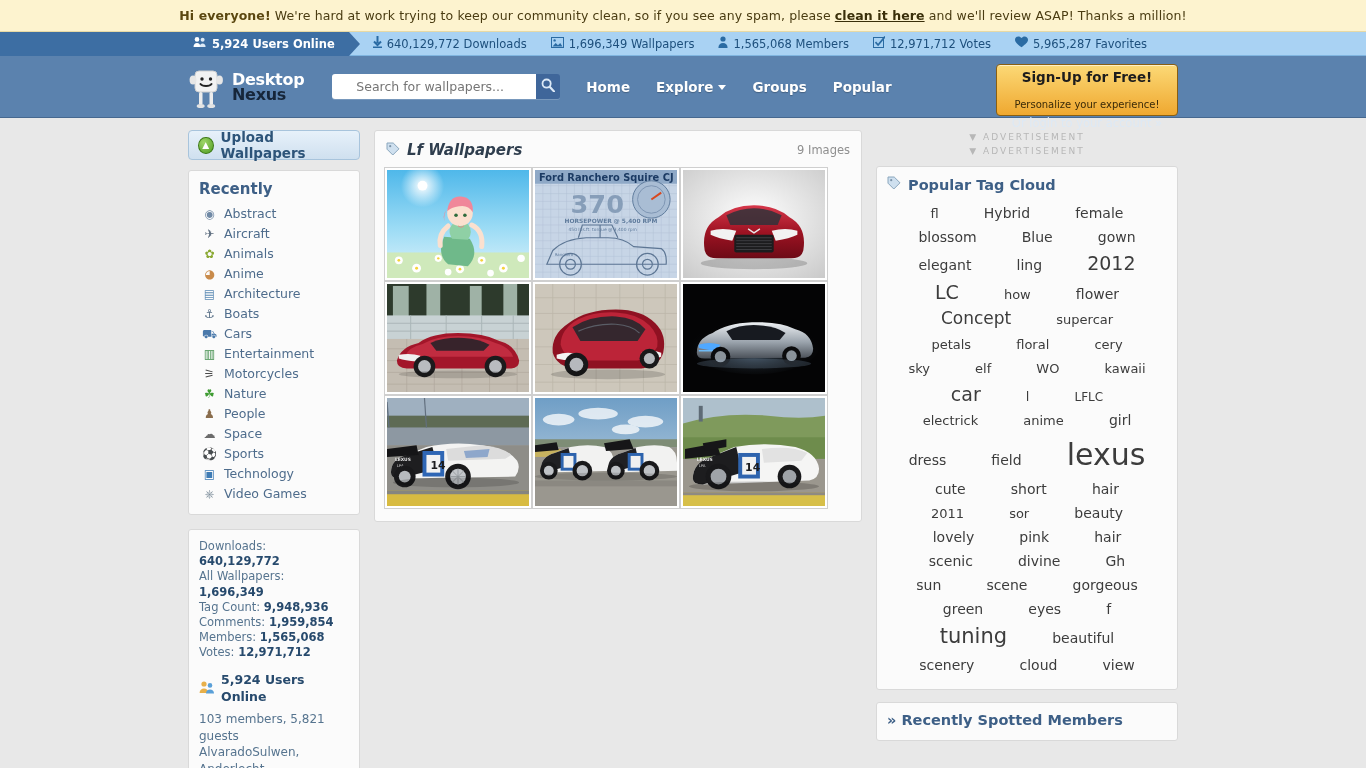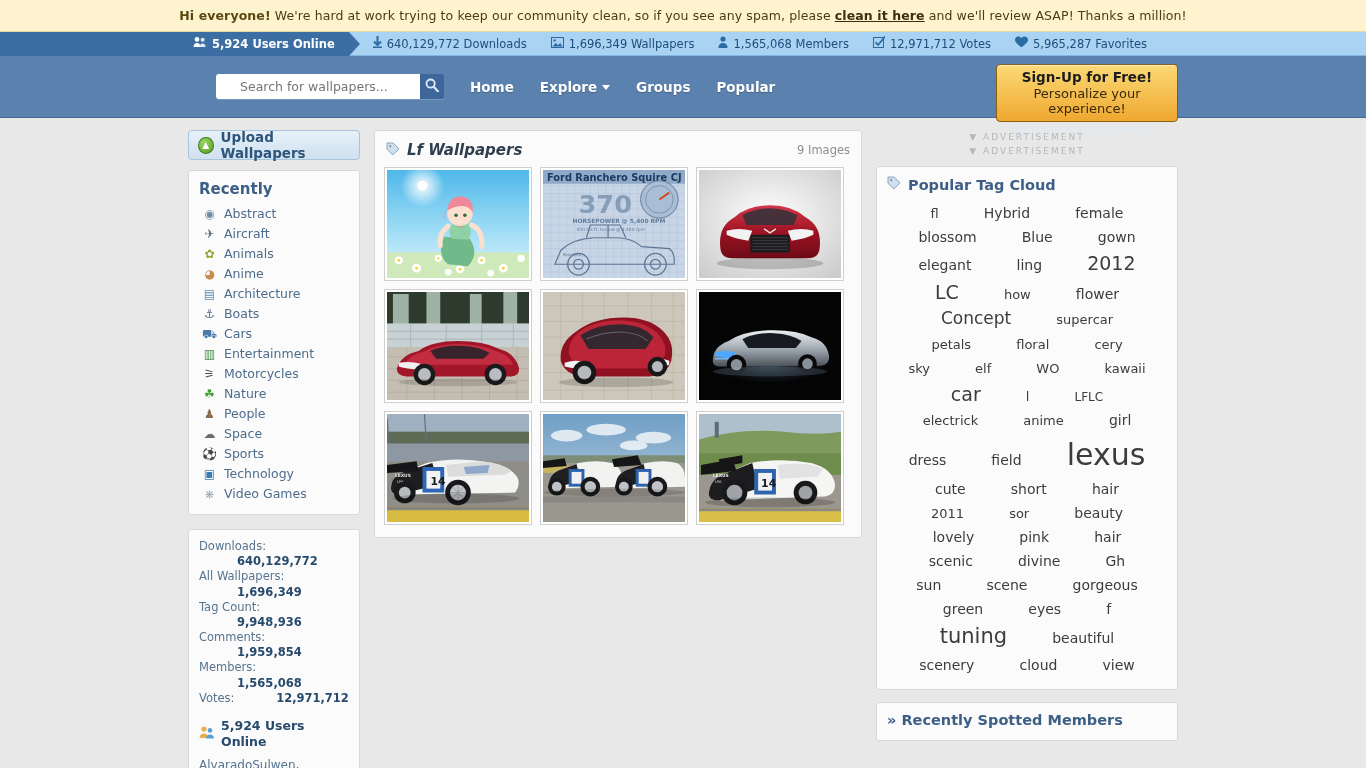--- a/index.html
+++ b/index.html
@@ -132,21 +132,21 @@
   }
   .signupbtn {
     background: linear-gradient(#fcd976, #efa830);
     border: 1px solid #8a5f12;
     border-radius: 4px;
     padding: 4px 0 5px;
     cursor: pointer;
     box-shadow: inset 0 1px 0 rgba(255,255,255,.6);
   }
   .signupbtn .l1 { font-weight: bold; font-size: 13.5px; color: #1d1d1d; }
-  .signupbtn .l2 { font-size: 13px; color: #3a2a08; margin-top: 1px; }
+  .signupbtn .l2 { font-size: 10px; color: #3a2a08; margin-top: 14px; }
   .loginlink {
     font-size: 11.5px; color: #dde9f5;
     text-decoration: none; display: block;
   }
 
   
   .page {
     width: 990px; margin: 0 auto;
     padding-top: 12px;
     display: flex; gap: 14px;
@@ -191,21 +191,21 @@
   .gal-list li {
     display: flex; align-items: center; gap: 7px;
     padding: 2px 0 3px 3px;
     font-size: 12.5px;
     color: #4e6c8c;
     cursor: pointer;
   }
   .gal-list li .gi { width: 15px; text-align: center; font-size: 12px; line-height: 1; }
 
   .statspanel { margin-top: 14px; font-size: 11.5px; color: #56748f; line-height: 1.32; }
-  .statspanel .row b { color: #274a6d; margin-left: 38px; }
+  .statspanel .row b { color: #274a6d; }
   .online-head {
     margin-top: 12px; display: flex; align-items: center; gap: 6px;
     color: #274a6d; font-weight: bold; font-size: 12.5px;
   }
   .online-body { margin-top: 6px; color: #56748f; font-size: 12px; line-height: 1.38; }
 
   
   .centercol { width: 488px; flex: none; }
   .gallery-panel {
     background: #fbfbfb;
@@ -220,21 +220,20 @@
   .gal-head .tagico { margin-right: 7px; font-size: 13px; color: #8aa6bd; }
   .gal-head h2 {
     margin: 0; font-size: 15px; color: #2f3e4e; font-weight: bold; font-style: italic;
   }
   .gal-head .count {
     margin-left: auto; font-size: 11.5px; color: #8f8f8f;
   }
   .thumbgrid {
     display: grid;
     grid-template-columns: repeat(3, 148px);
-    gap: 8px;
     justify-content: start;
   }
   .thumb {
     width: 148px; height: 114px;
     border: 1px solid #cfcfcf;
     background: #fff;
     padding: 2px;
     cursor: pointer;
     overflow: hidden;
   }
@@ -332,20 +331,40 @@
       <svg width="13" height="12" viewBox="0 0 13 12">
           <path d="M6.5 11.3C2.4 8.2 0 6.3 0 3.8 0 1.8 1.5.4 3.4.4c1.2 0 2.3.6 3.1 1.6C7.3 1 8.4.4 9.6.4 11.5.4 13 1.8 13 3.8c0 2.5-2.4 4.4-6.5 7.5z" fill="#2a6ba3"></path>
         </svg>
     </span>
     <span>5,965,287 Favorites</span>
   </div>
 </div>
 
 <div class="header">
   <div class="header-inner">
+    <div class="logo">
+      <div class="logo-mascot">
+        <svg width="38" height="42" viewBox="0 0 38 42">
+          <rect x="7" y="4" width="22" height="21" rx="4" fill="#f2f2f2" stroke="#cfcfcf"></rect>
+          <ellipse cx="5" cy="13" rx="3.4" ry="4.6" fill="#e6e6e6"></ellipse>
+          <ellipse cx="31.5" cy="13" rx="3.4" ry="4.6" fill="#e6e6e6"></ellipse>
+          <circle cx="14" cy="12" r="1.7" fill="#222"></circle>
+          <circle cx="22.5" cy="12" r="1.7" fill="#222"></circle>
+          <path d="M12.5 17c1.8 2.6 9.3 2.6 11 0" stroke="#222" stroke-width="2" fill="none" stroke-linecap="round"></path>
+          <rect x="11" y="25" width="3.5" height="13" rx="1.6" fill="#ededed"></rect>
+          <rect x="21.5" y="25" width="3.5" height="13" rx="1.6" fill="#ededed"></rect>
+          <ellipse cx="12.7" cy="39" rx="4" ry="2" fill="#e3e3e3"></ellipse>
+          <ellipse cx="23.2" cy="39" rx="4" ry="2" fill="#e3e3e3"></ellipse>
+        </svg>
+      </div>
+      <div class="logo-text">
+        <div>Desktop</div>
+        <div class="n">Nexus</div>
+      </div>
+    </div>
 
     <div class="searchwrap">
       <input type="text" placeholder="Search for wallpapers..." style="">
       <div class="searchbtn">
         <span>
           <svg width="14" height="14" viewBox="0 0 14 14">
               <circle cx="5.6" cy="5.6" r="4.1" fill="none" stroke="#dce9f6" stroke-width="1.8"></circle>
               <path d="M8.9 8.9L13 13.4" stroke="#dce9f6" stroke-width="2.2" stroke-linecap="round"></path>
             </svg>
         </span>
@@ -465,20 +484,21 @@
           <svg width="16" height="14" viewBox="0 0 16 14">
               <circle cx="5" cy="4" r="2.6" fill="#e8b04a"></circle>
               <path d="M0.6 13c0-2.8 2-4.5 4.4-4.5S9.4 10.2 9.4 13z" fill="#e8b04a"></path>
               <circle cx="11" cy="5.4" r="2.3" fill="#5aa0d8"></circle>
               <path d="M7 13.5c0-2.5 1.8-4 4-4s4 1.5 4 4z" fill="#5aa0d8"></path>
             </svg>
         </span>
         <span>5,924 Users Online</span>
       </div>
       <div class="online-body">
+        <div>103 members, 5,821 guests</div>
         <div>AlvaradoSulwen, Anderlecht, artinconstruction, Astro, BestPsychic000, bmpressurewashing2, Boatent98, boliou, brandhaiade</div>
       </div>
     </div>
   </div>
 
   <div class="centercol">
     <div class="gallery-panel">
       <div class="gal-head">
         <span class="tagico">
           <svg width="14" height="14" viewBox="0 0 14 14">

